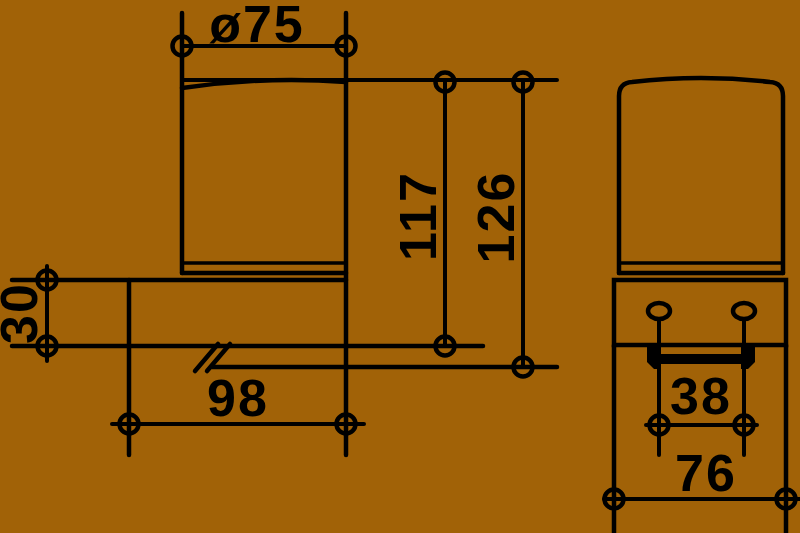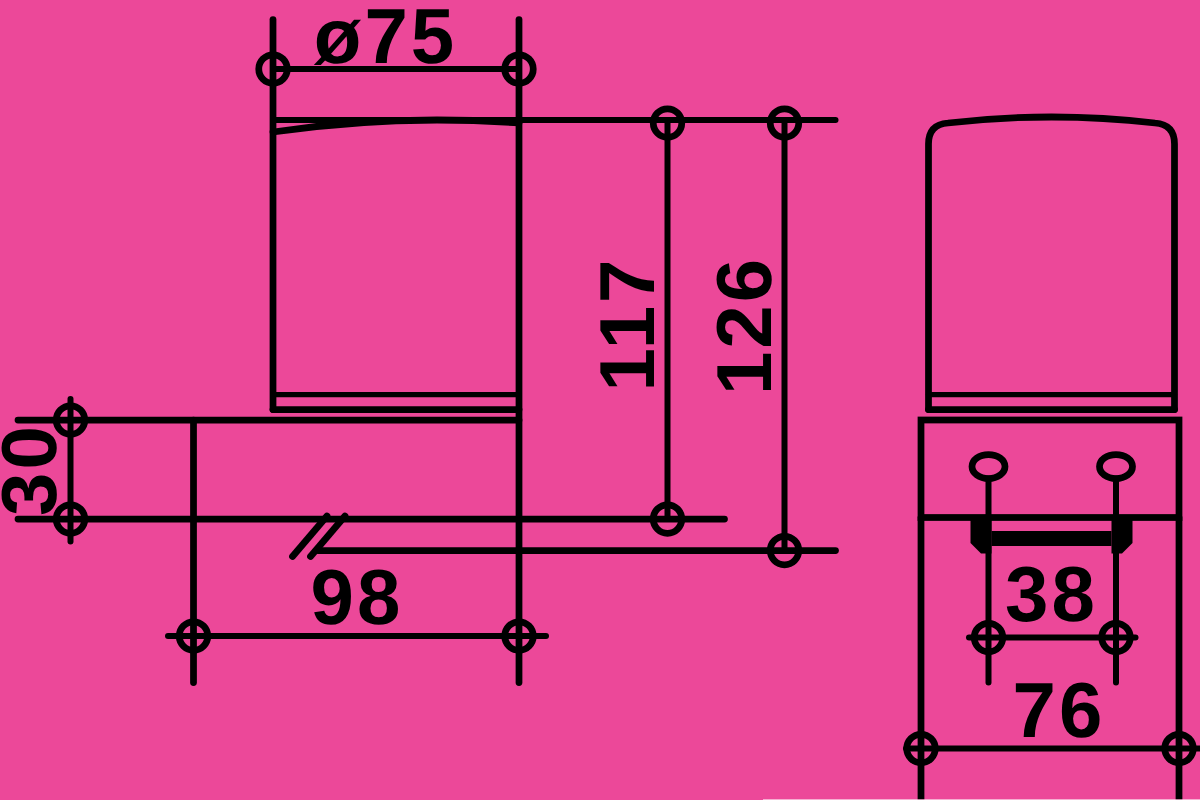--- a/index.html
+++ b/index.html
@@ -1,16 +1,16 @@
 <!DOCTYPE html>
 <html><head>
 <meta charset="utf-8">
 <style>
   html,body{margin:0;padding:0;background:#ffffff;}
-  .canvas{position:relative;width:800px;height:533px;background:#ec4899;overflow:hidden;}
+  .canvas{position:relative;width:800px;height:533px;background:#a16207;overflow:hidden;}
   svg{position:absolute;left:0;top:0;}
   .s{stroke:#000000;stroke-width:4.5;fill:none;stroke-linecap:round;}
   .s-thin{stroke:#000000;stroke-width:3.5;fill:none;stroke-linecap:round;}
   .s-ext{stroke:#000000;stroke-width:4;fill:none;stroke-linecap:round;}
   .term{stroke:#000000;stroke-width:4.5;fill:none;}
   .solid{fill:#000000;stroke:none;}
   text.dim{font-family:"Liberation Sans",sans-serif;font-weight:700;font-size:52px;
            letter-spacing:2px;fill:#000000;text-anchor:middle;}
 </style>
 </head>

